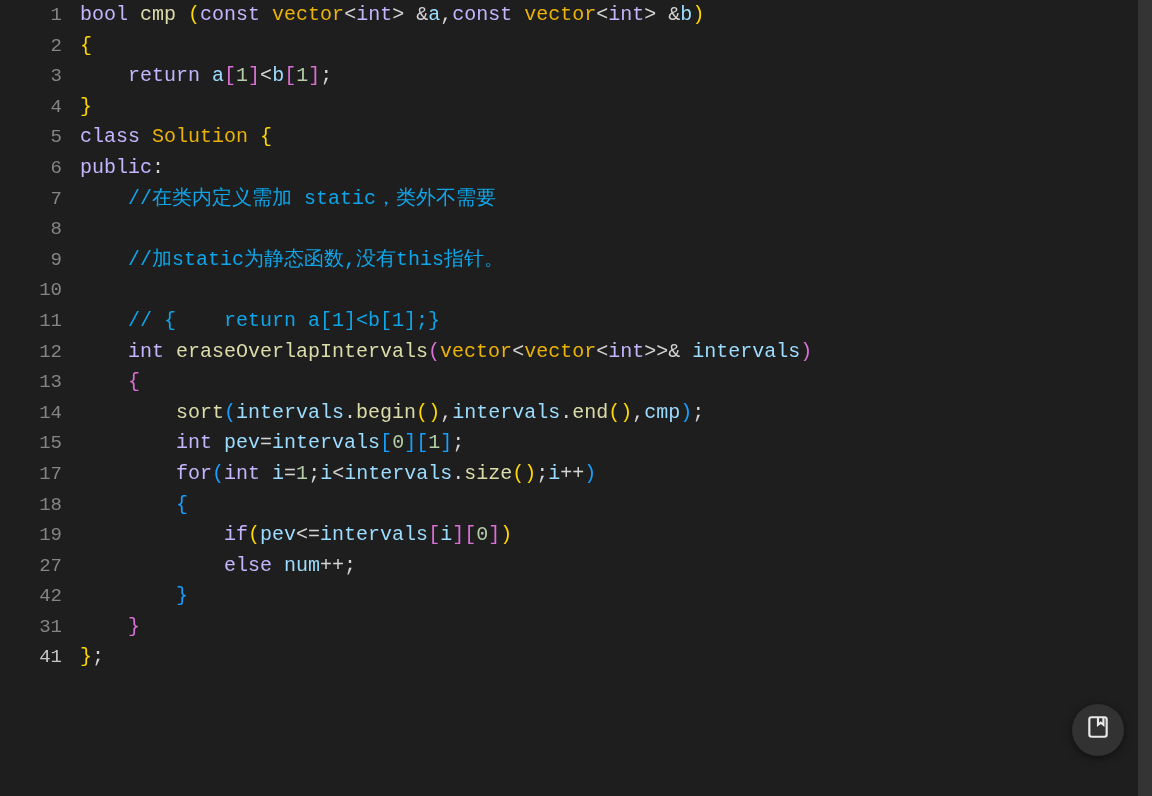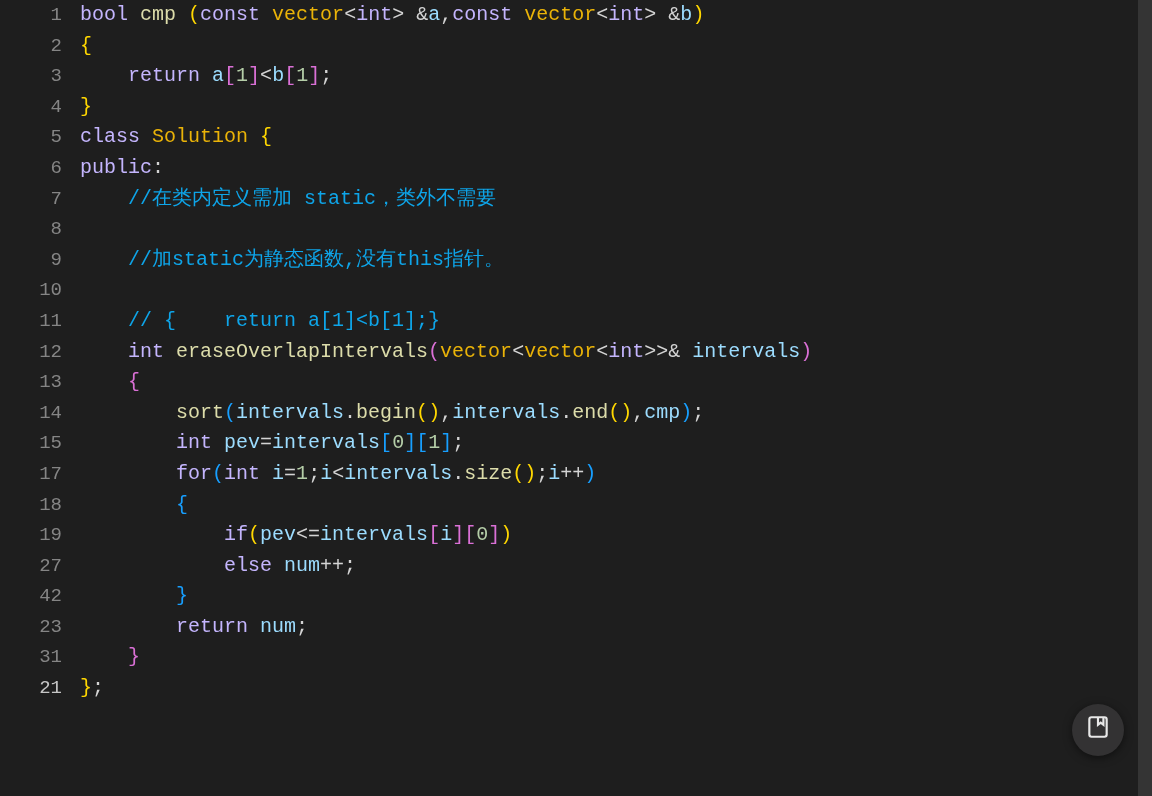--- a/index.html
+++ b/index.html
@@ -100,23 +100,22 @@
       <div class="line"><div class="gutter">11</div><div class="code"><span class="op">    </span><span class="cmt">// {    return a[1]&lt;b[1];}</span></div></div>
       <div class="line"><div class="gutter">12</div><div class="code"><span class="op">    </span><span class="kw">int</span><span class="op"> </span><span class="fn">eraseOverlapIntervals</span><span class="br-p">(</span><span class="type">vector</span><span class="op">&lt;</span><span class="type">vector</span><span class="op">&lt;</span><span class="kw">int</span><span class="op">&gt;&gt;</span><span class="op">&amp;</span><span class="op"> </span><span class="var">intervals</span><span class="br-p">)</span></div></div>
       <div class="line"><div class="gutter">13</div><div class="code"><span class="op">    </span><span class="br-p">{</span></div></div>
       <div class="line"><div class="gutter">14</div><div class="code"><span class="op">        </span><span class="fn">sort</span><span class="br-b">(</span><span class="var">intervals</span><span class="pun">.</span><span class="fn">begin</span><span class="br-y">(</span><span class="br-y">)</span><span class="pun">,</span><span class="var">intervals</span><span class="pun">.</span><span class="fn">end</span><span class="br-y">(</span><span class="br-y">)</span><span class="pun">,</span><span class="var">cmp</span><span class="br-b">)</span><span class="pun">;</span></div></div>
       <div class="line"><div class="gutter">15</div><div class="code"><span class="op">        </span><span class="kw">int</span><span class="op"> </span><span class="var">pev</span><span class="op">=</span><span class="var">intervals</span><span class="br-b">[</span><span class="num">0</span><span class="br-b">]</span><span class="br-b">[</span><span class="num">1</span><span class="br-b">]</span><span class="pun">;</span></div></div>
       <div class="line"><div class="gutter">17</div><div class="code"><span class="op">        </span><span class="kw">for</span><span class="br-b">(</span><span class="kw">int</span><span class="op"> </span><span class="var">i</span><span class="op">=</span><span class="num">1</span><span class="pun">;</span><span class="var">i</span><span class="op">&lt;</span><span class="var">intervals</span><span class="pun">.</span><span class="fn">size</span><span class="br-y">(</span><span class="br-y">)</span><span class="pun">;</span><span class="var">i</span><span class="op">++</span><span class="br-b">)</span></div></div>
       <div class="line"><div class="gutter">18</div><div class="code"><span class="op">        </span><span class="br-b">{</span></div></div>
       <div class="line"><div class="gutter">19</div><div class="code"><span class="op">            </span><span class="kw">if</span><span class="br-y">(</span><span class="var">pev</span><span class="op">&lt;=</span><span class="var">intervals</span><span class="br-p">[</span><span class="var">i</span><span class="br-p">]</span><span class="br-p">[</span><span class="num">0</span><span class="br-p">]</span><span class="br-y">)</span></div></div>
       <div class="line"><div class="gutter">27</div><div class="code"><span class="op">            </span><span class="kw">else</span><span class="op"> </span><span class="var">num</span><span class="op">++</span><span class="pun">;</span></div></div>
       <div class="line"><div class="gutter">42</div><div class="code"><span class="op">        </span><span class="br-b">}</span></div></div>
-      <div class="line"><div class="gutter">23</div><div class="code"><span class="op">        </span><span class="kw">return</span><span class="op"> </span><span class="var">num</span><span class="pun">;</span></div></div>
       <div class="line"><div class="gutter">31</div><div class="code"><span class="op">    </span><span class="br-p">}</span></div></div>
-      <div class="line active"><div class="gutter">21</div><div class="code"><span class="br-y">}</span><span class="pun">;</span></div></div>
+      <div class="line active"><div class="gutter">41</div><div class="code"><span class="br-y">}</span><span class="pun">;</span></div></div>
     </div>
 
   <div class="scrollbar-track">
     <div class="scrollbar-thumb"></div>
   </div>
 
   <div class="fab">
     <span>
       <svg viewBox="0 0 24 24">
         <rect x="4" y="3" width="16" height="18" rx="2"></rect>

